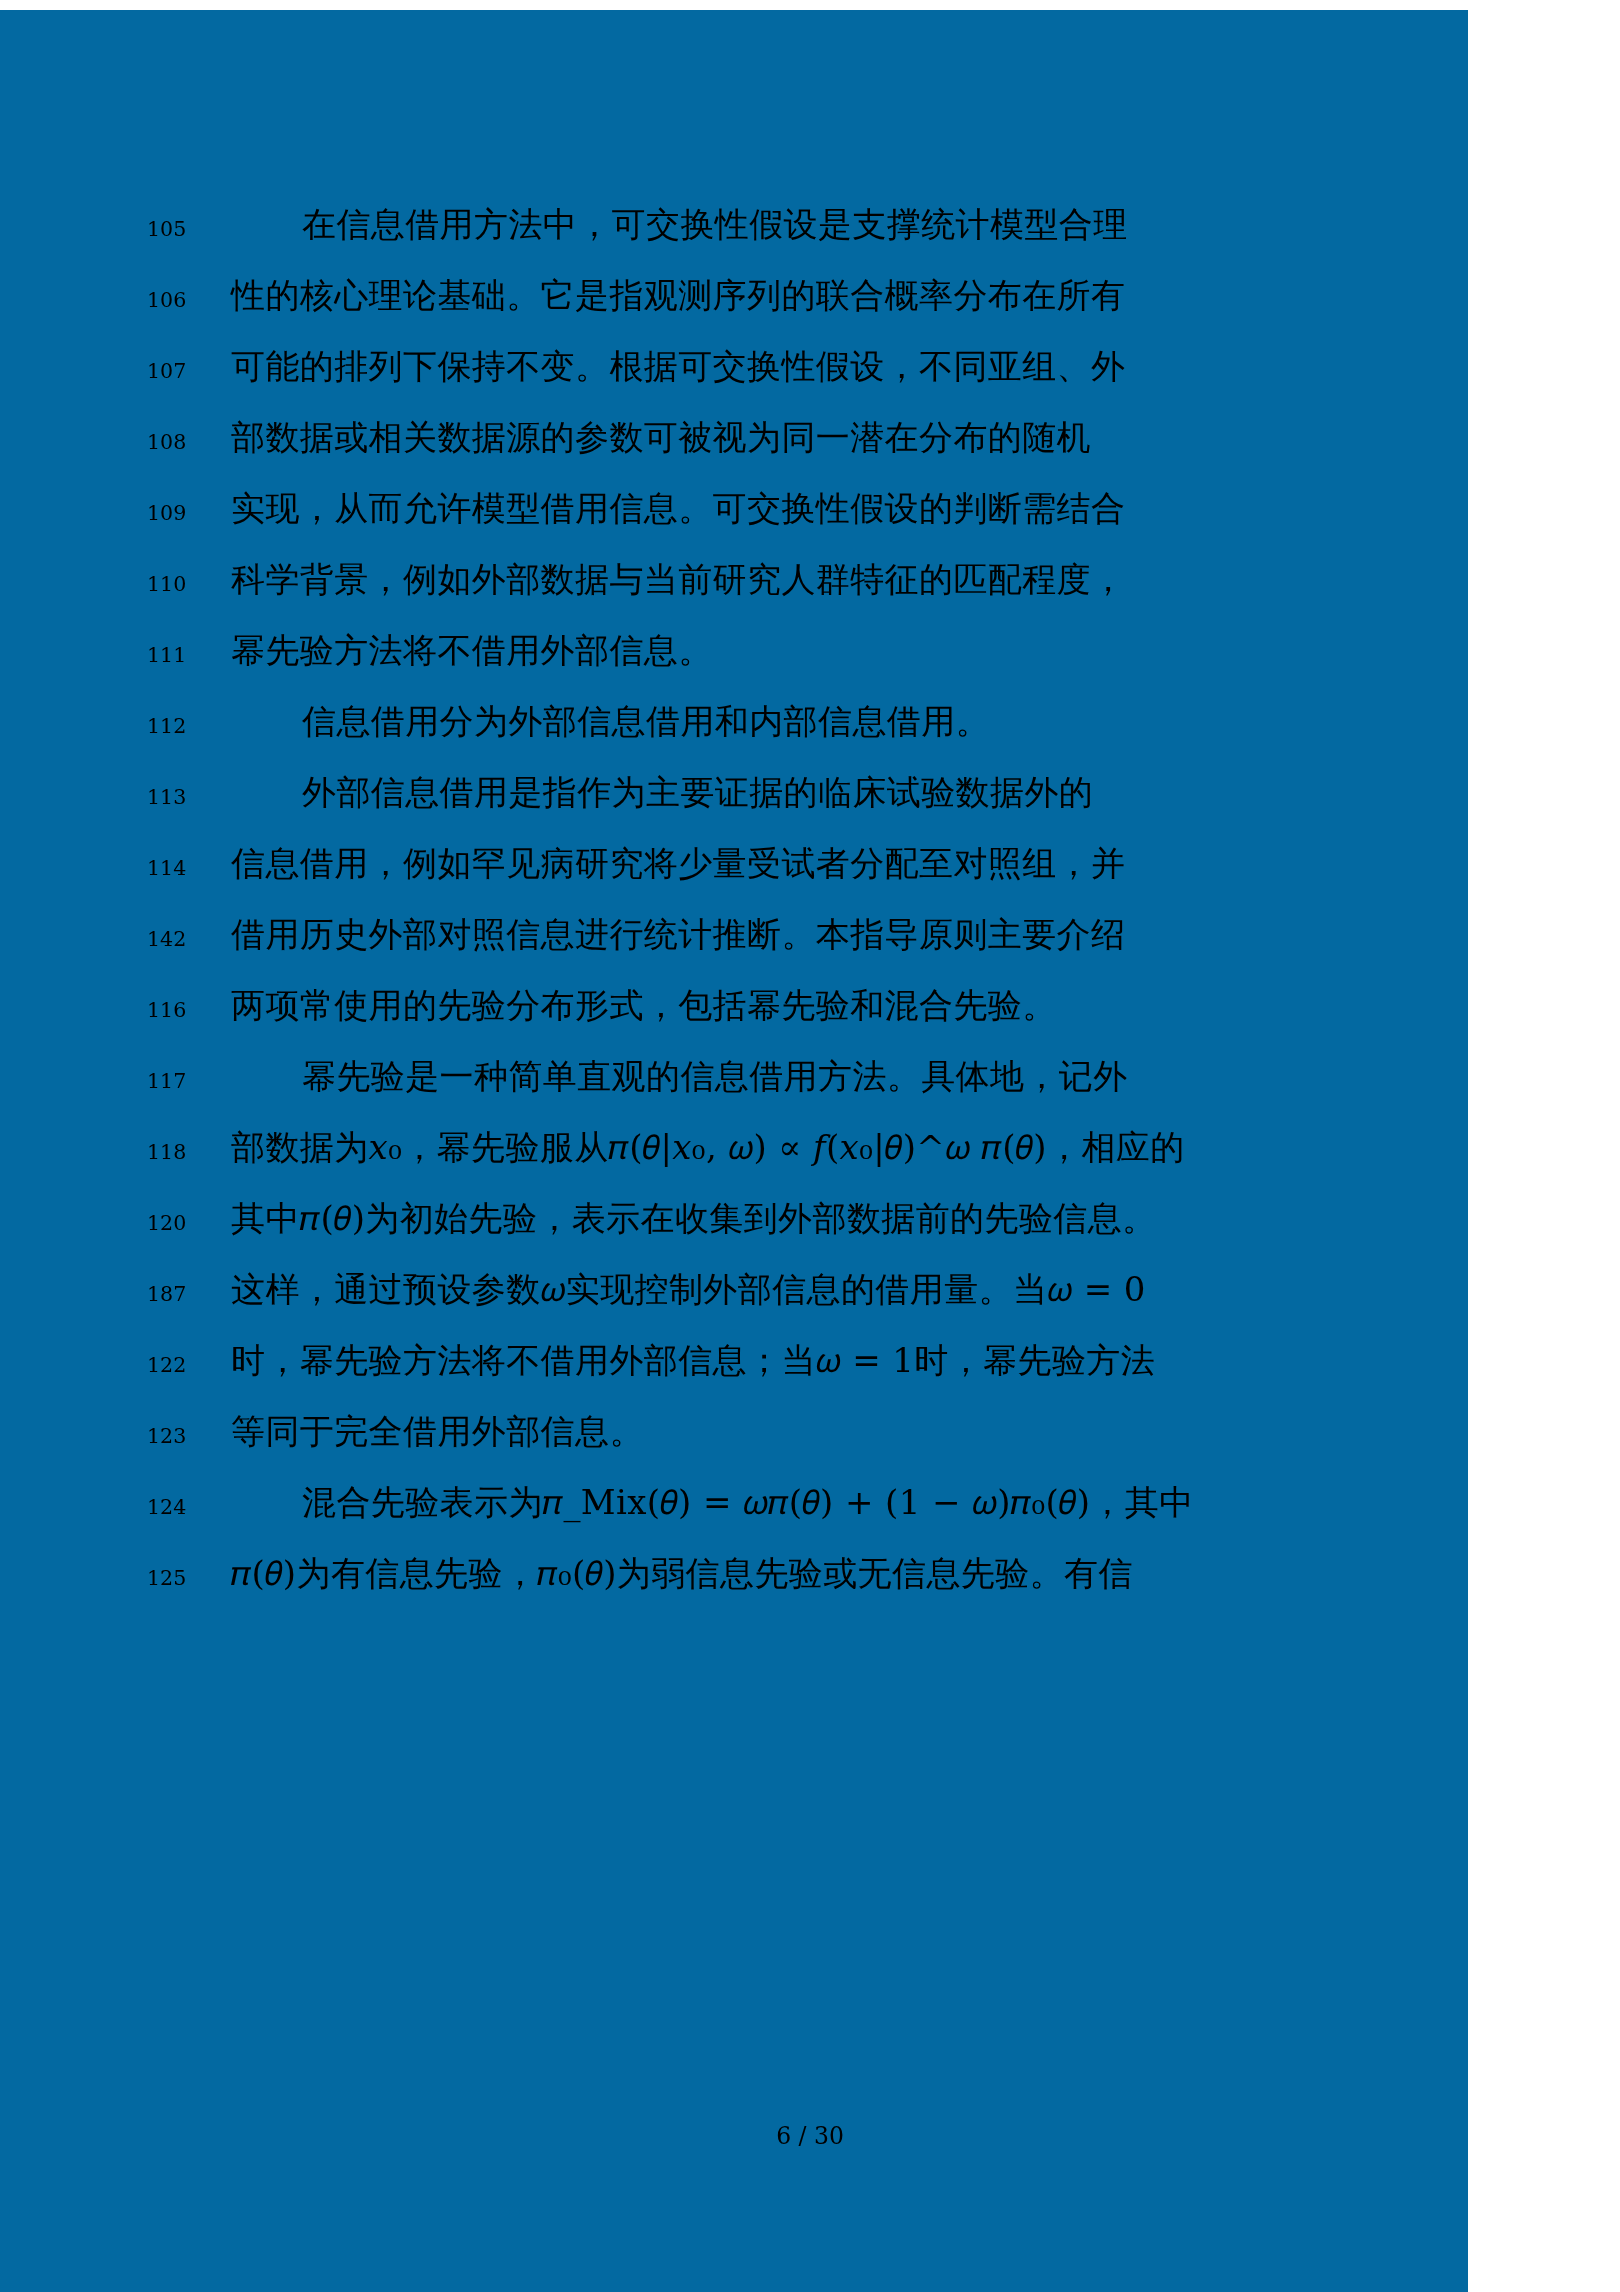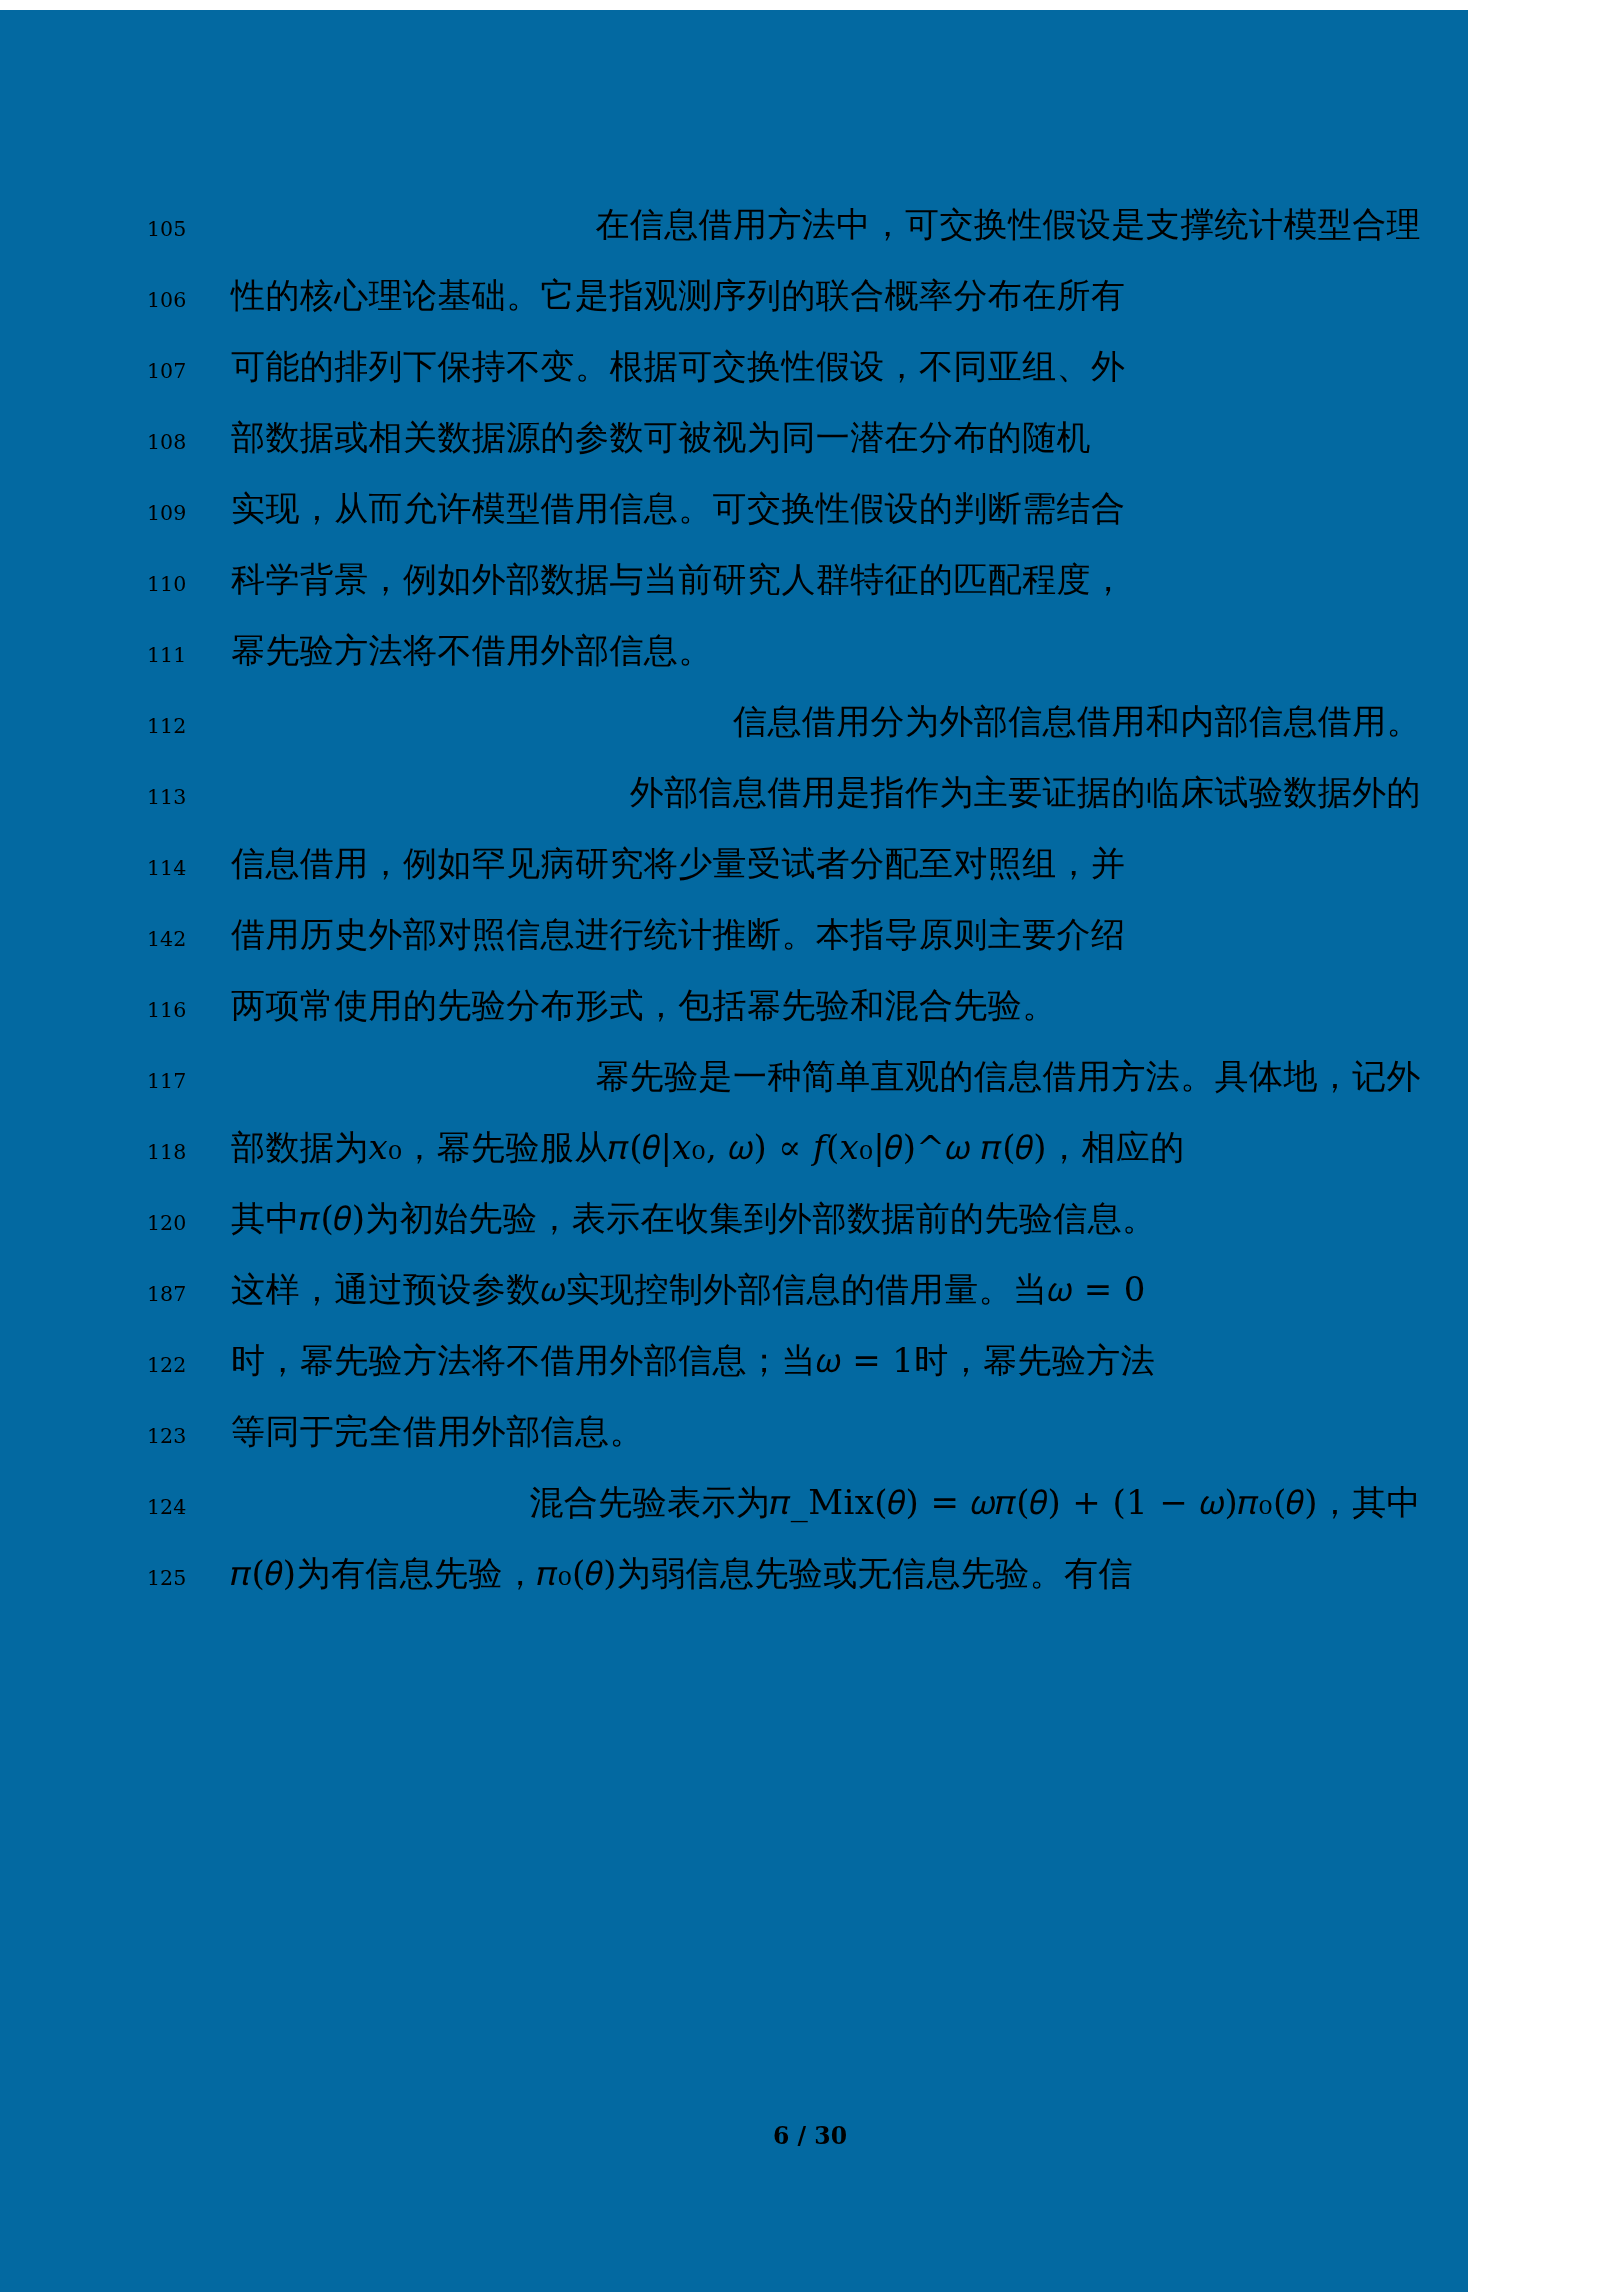--- a/index.html
+++ b/index.html
@@ -40,31 +40,30 @@
   .linetext {
     flex: 1 1 auto;
     font-size: 34px;
     letter-spacing: 0.4px;
     color: #000000;
     white-space: pre;
     font-family: "DejaVu Serif", serif;
   }
   .linetext.indent {
     padding-left: 71px;
-    text-align: right;
   }
   .footer {
     position: absolute;
     left: 0;
     top: 2112px;
     width: 1620px;
     text-align: center;
     font-family: "DejaVu Serif", serif;
     font-size: 23.5px;
-    font-weight: bold;
+    font-weight: normal;
     color: #000000;
   }
 </style>
 </head>
 <body>
 
 <div class="page">
 
   <div class="content">
 

